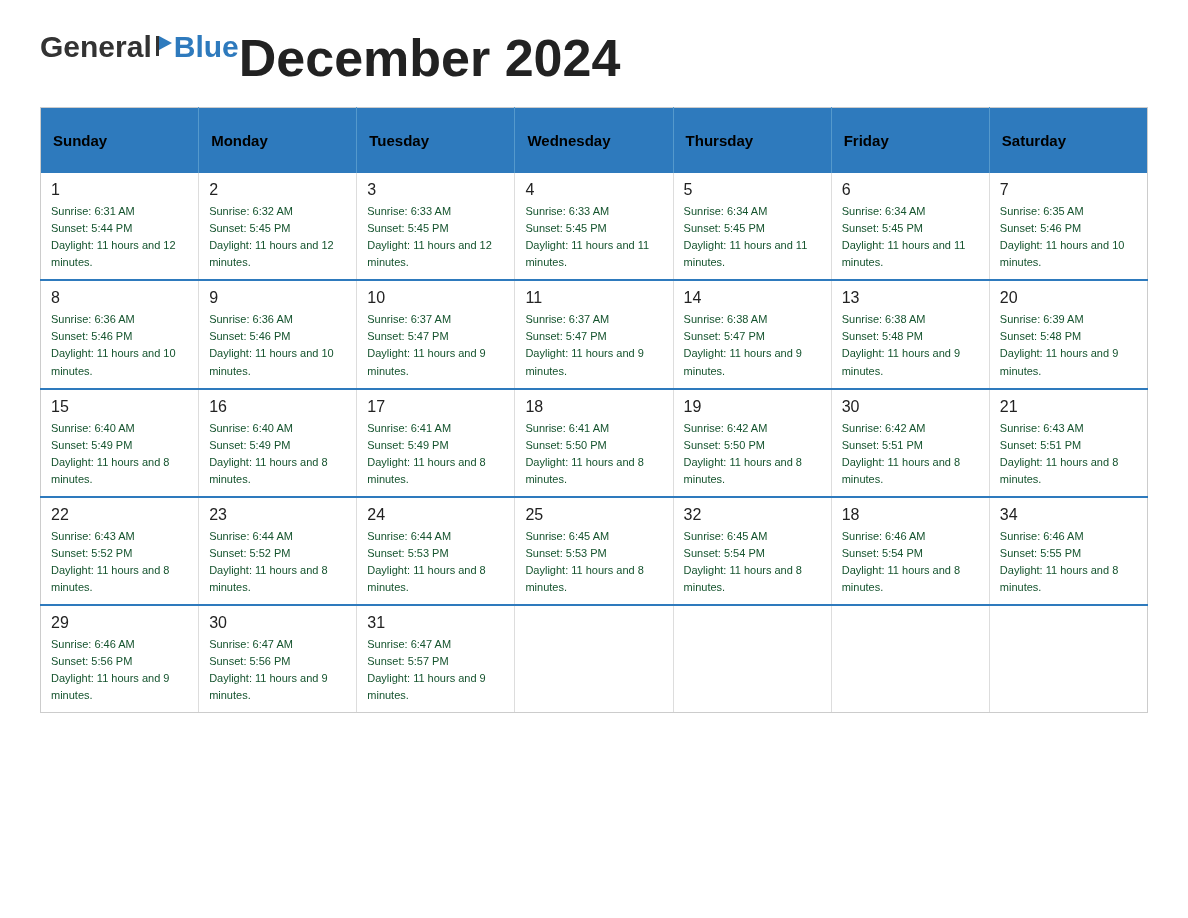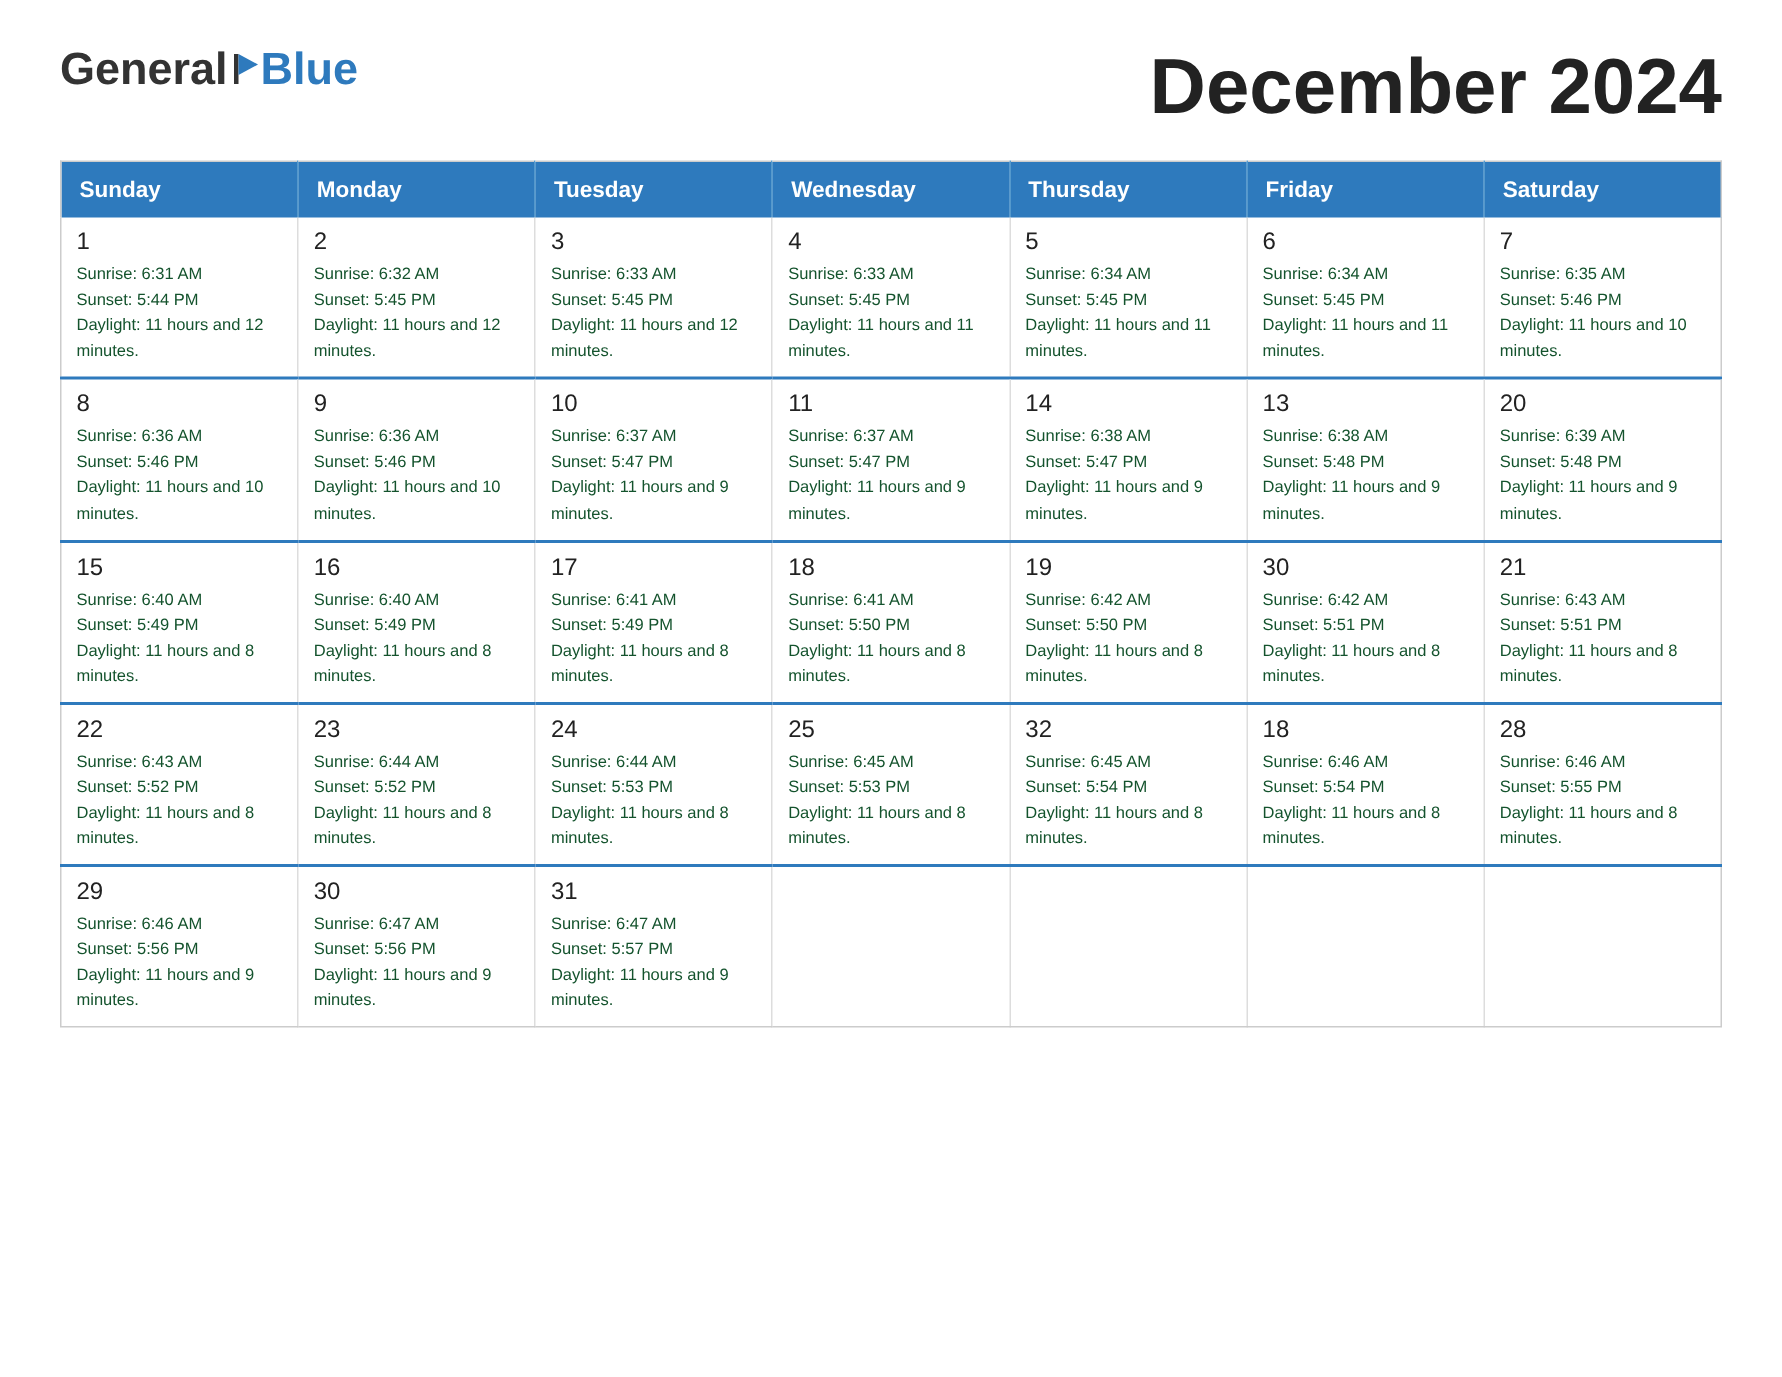--- a/index.html
+++ b/index.html
@@ -5,21 +5,20 @@
     * { box-sizing: border-box; margin: 0; padding: 0; }
     body {
       font-family: Arial, sans-serif;
       background: #fff;
       padding: 30px 40px;
       width: 1188px;
       min-height: 918px;
     }
     .header-section {
       display: flex;
-      justify-content: space-between;
       align-items: flex-start;
       margin-bottom: 20px;
     }
     .logo-area {
       display: flex;
       flex-direction: column;
       align-items: flex-start;
     }
     .title-area {
       text-align: right;
@@ -35,24 +34,24 @@
       color: #555;
       margin-top: 4px;
     }
     .calendar-table {
       width: 100%;
       border-collapse: collapse;
       border: 1px solid #ccc;
     }
     .calendar-table thead tr th {
       background-color: #2e7abd;
-      color: #ffffff;
+      color: #000000;
       font-size: 15px;
       font-weight: bold;
-      padding: 10px 12px;
+      padding: 24px 12px;
       text-align: left;
       border-right: 1px solid #5599cc;
     }
     .calendar-table thead tr th:last-child {
       border-right: none;
     }
     .calendar-table tbody tr td {
       vertical-align: top;
       padding: 8px 10px;
       border-right: 1px solid #ddd;
@@ -335,21 +334,21 @@
       </td>
         <td>
         <span class="day-number">18</span>
         <div class="day-info">
           Sunrise: 6:46 AM<br>
           Sunset: 5:54 PM<br>
           Daylight: 11 hours and 8 minutes.
         </div>
       </td>
         <td>
-        <span class="day-number">28</span>
+        <span class="day-number">34</span>
         <div class="day-info">
           Sunrise: 6:46 AM<br>
           Sunset: 5:55 PM<br>
           Daylight: 11 hours and 8 minutes.
         </div>
       </td>
       </tr>
       <tr>
         <td>
         <span class="day-number">29</span>

